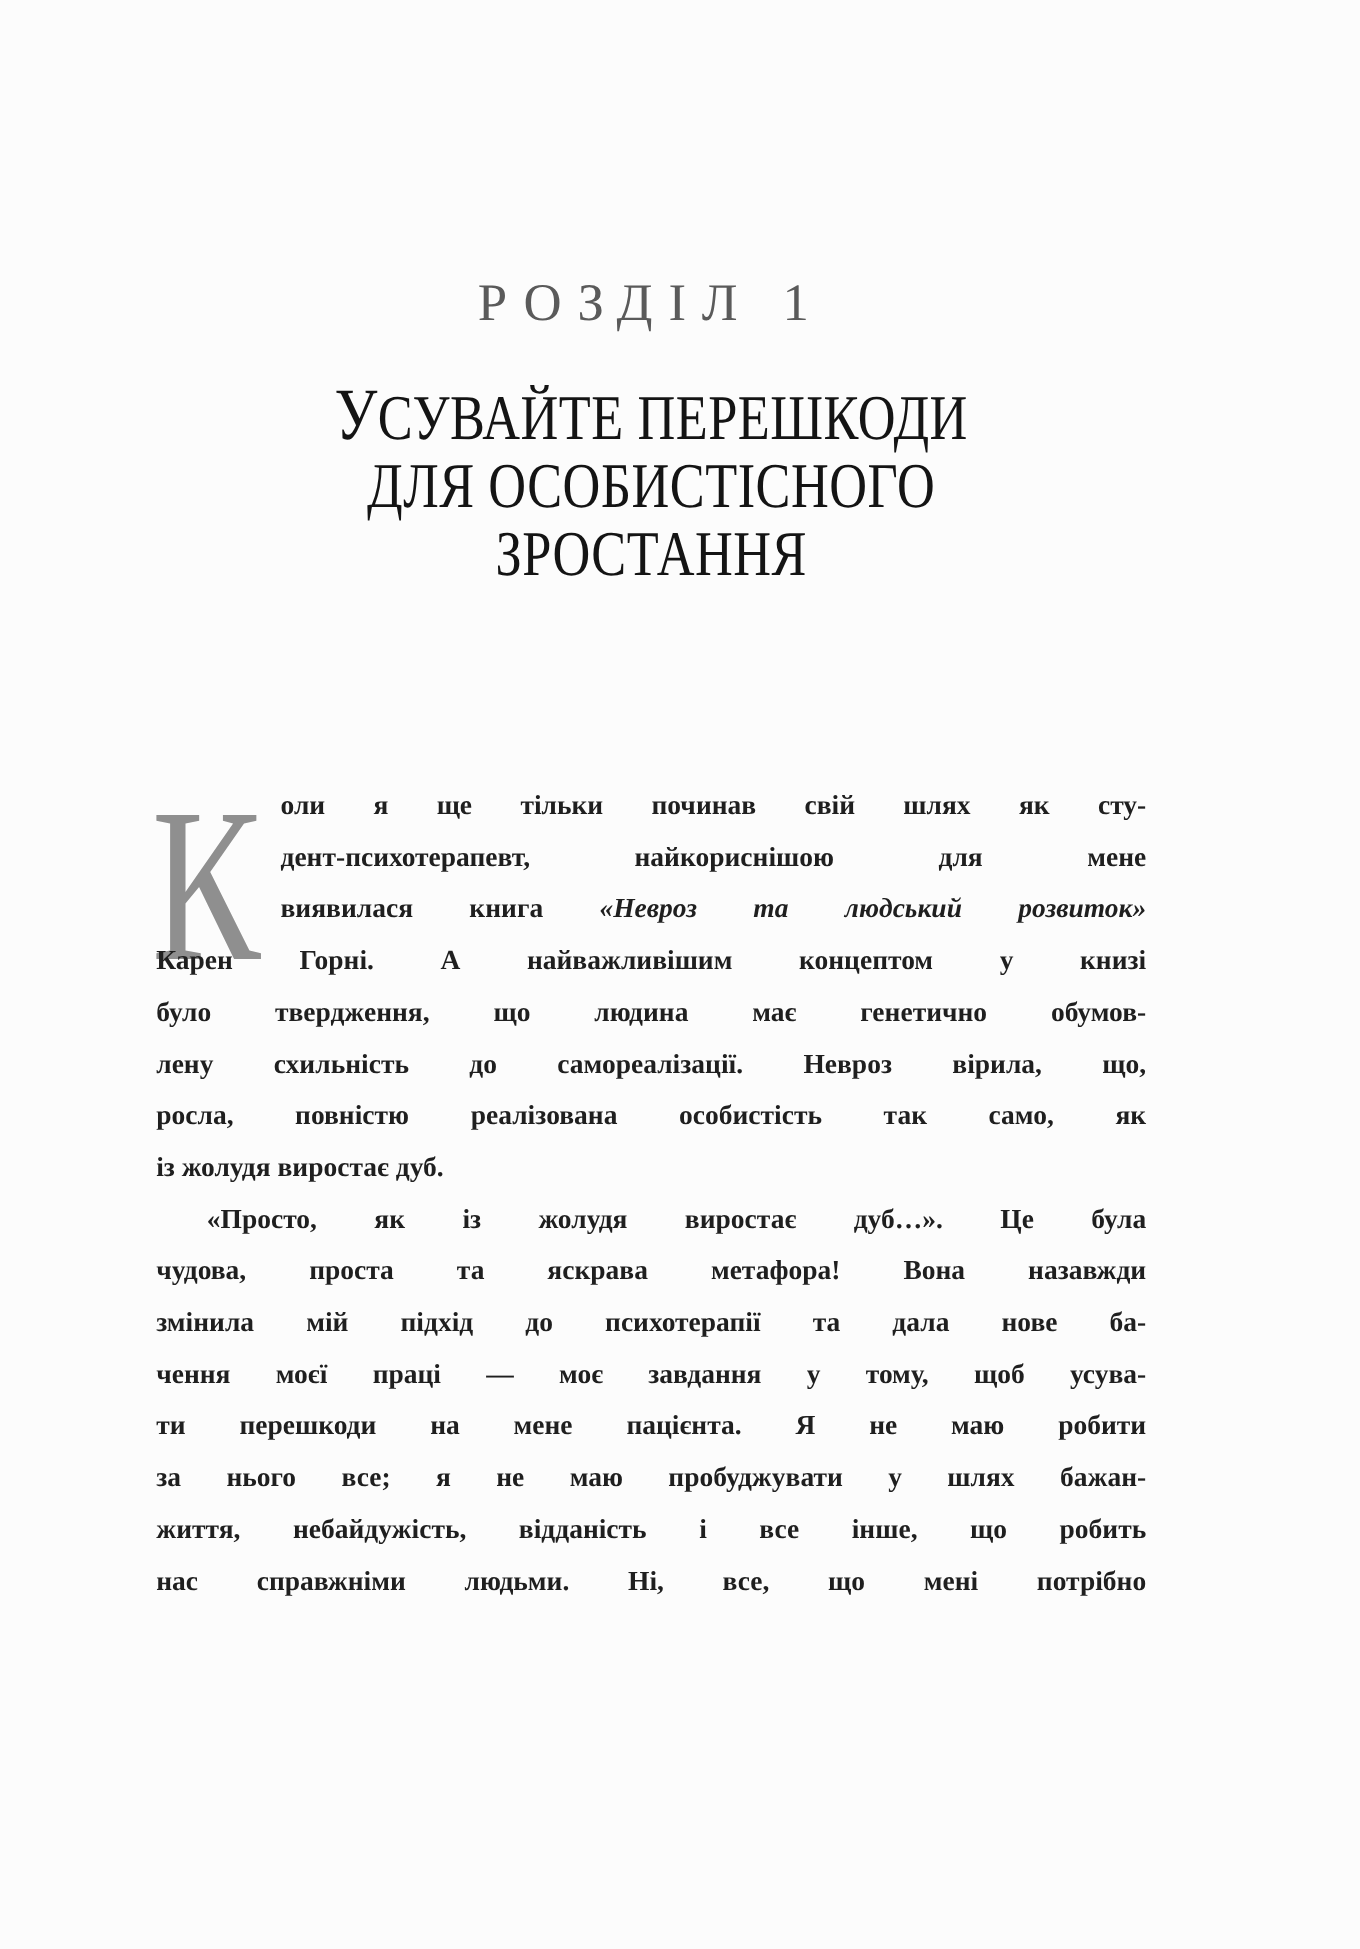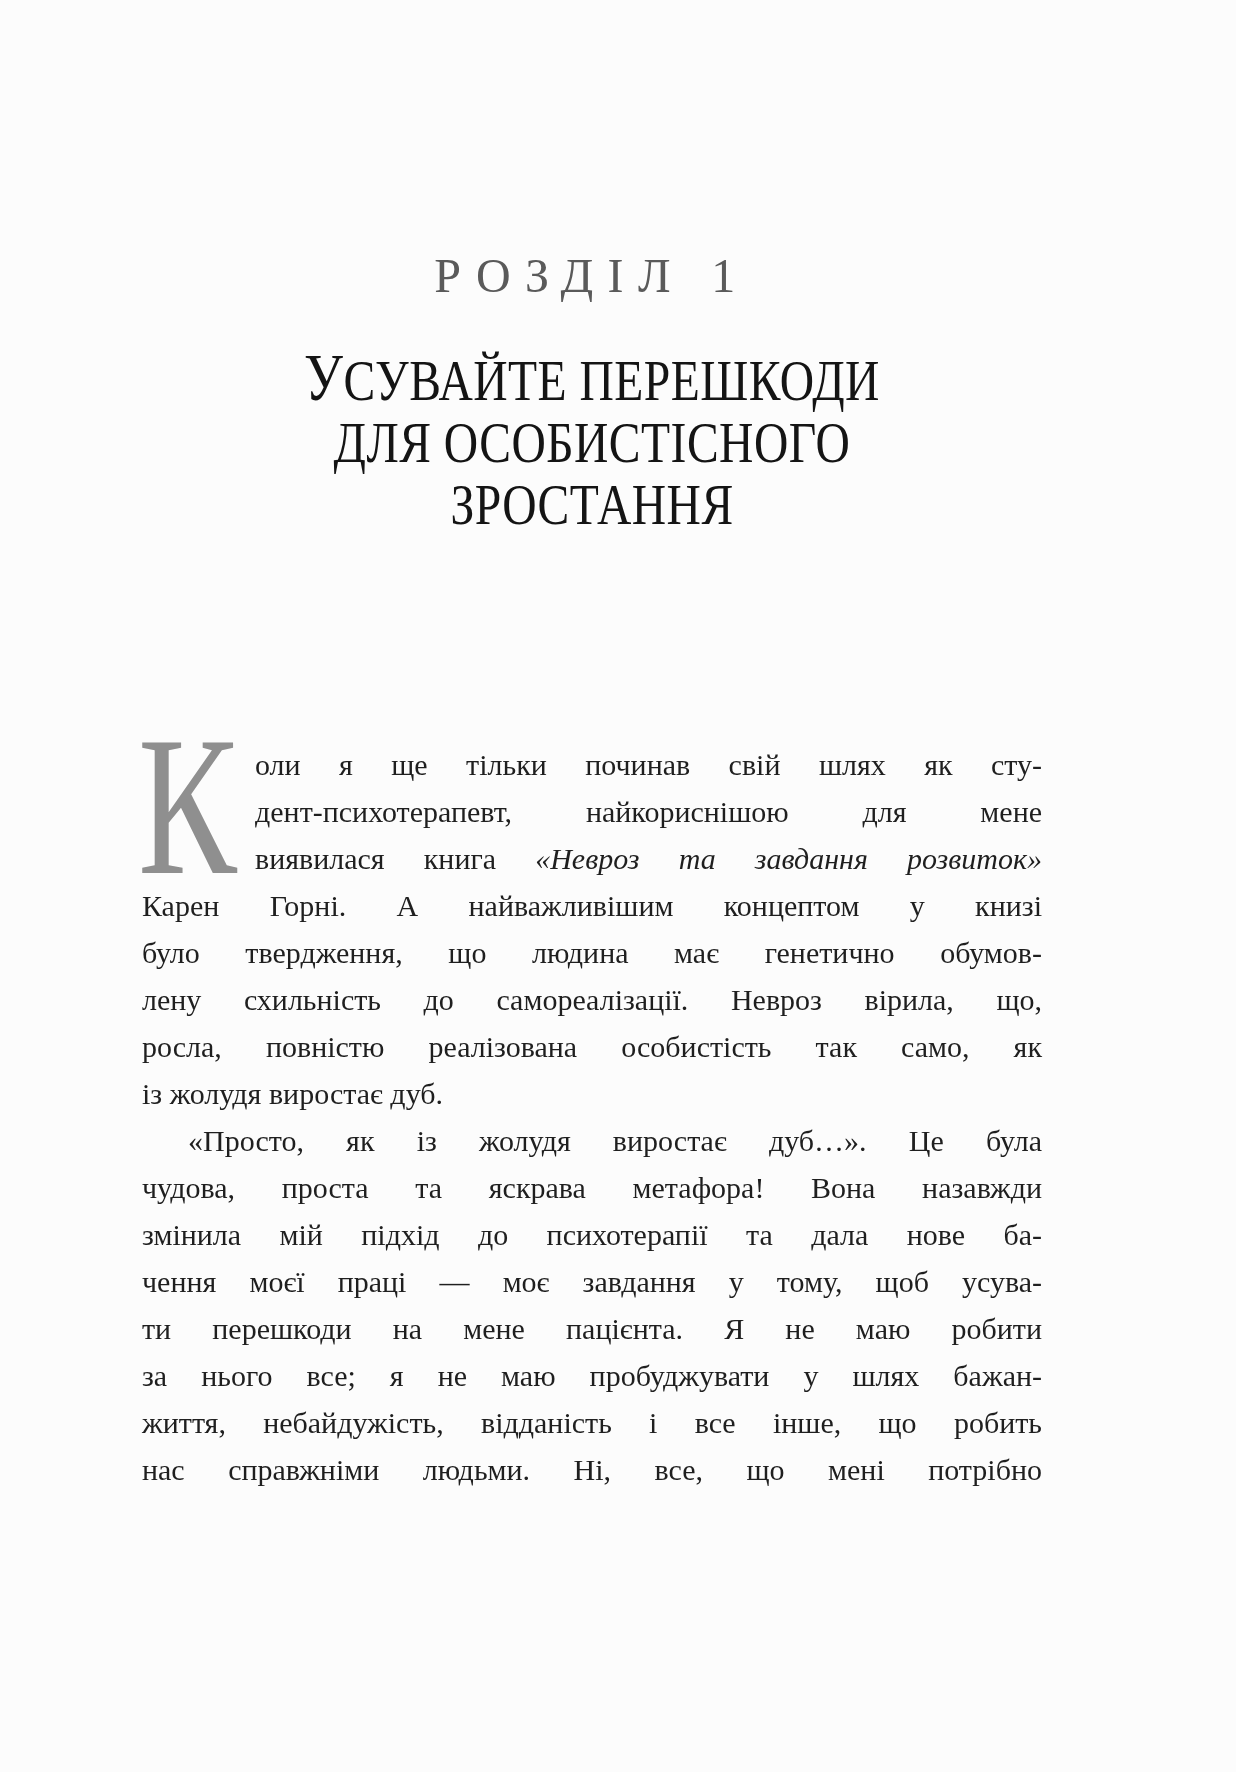--- a/index.html
+++ b/index.html
@@ -33,23 +33,24 @@
   }
   .title-line:first-child::first-letter { font-size:67px; }
   .dropcap {
     position:absolute; left:138px; top:706px;
     font-size:200px; line-height:200px;
     color:var(--dropcap, #8f8f8f);
     transform:scaleX(0.74);
     transform-origin:0 0;
   }
   .bodytext {
-    position:absolute; left:142px; top:741px; width:900px;
-    font-size:30px; line-height:47px;
+    position:absolute; left:142px; top:709px; width:900px;
+    font-size:25px; line-height:47px;
     color:var(--body_text, #1f1f1f);
+    font-weight:bold;
   }
   .line {
     height:47px;
     text-align:justify;
     text-align-last:justify;
     text-justify:inter-word;
     white-space:normal;
   }
   .line.dc   { padding-left:113px; }
   .line.endp { text-align-last:left; }
@@ -67,21 +68,21 @@
     <div class="title-line">УСУВАЙТЕ ПЕРЕШКОДИ</div>
     <div class="title-line">ДЛЯ ОСОБИСТІСНОГО</div>
     <div class="title-line">ЗРОСТАННЯ</div>
   </div>
 
   <div class="dropcap">К</div>
 
   <div class="bodytext">
     <div class="line dc">оли я ще тільки починав свій шлях як сту-</div>
     <div class="line dc">дент-психотерапевт, найкориснішою для мене</div>
-    <div class="line dc"><span>виявилася книга </span><span class="it">«Невроз та завдання розвиток»</span></div>
+    <div class="line dc"><span>виявилася книга </span><span class="it">«Невроз та людський розвиток»</span></div>
     <div class="line">Карен Горні. А найважливішим концептом у книзі</div>
     <div class="line">було твердження, що людина має генетично обумов-</div>
     <div class="line">лену схильність до самореалізації. Невроз вірила, що,</div>
     <div class="line">росла, повністю реалізована особистість так само, як</div>
     <div class="line endp">із жолудя виростає дуб.</div>
 
     <div class="line ind">«Просто, як із жолудя виростає дуб…». Це була</div>
     <div class="line">чудова, проста та яскрава метафора! Вона назавжди</div>
     <div class="line">змінила мій підхід до психотерапії та дала нове ба-</div>
     <div class="line">чення моєї праці — моє завдання у тому, щоб усува-</div>

